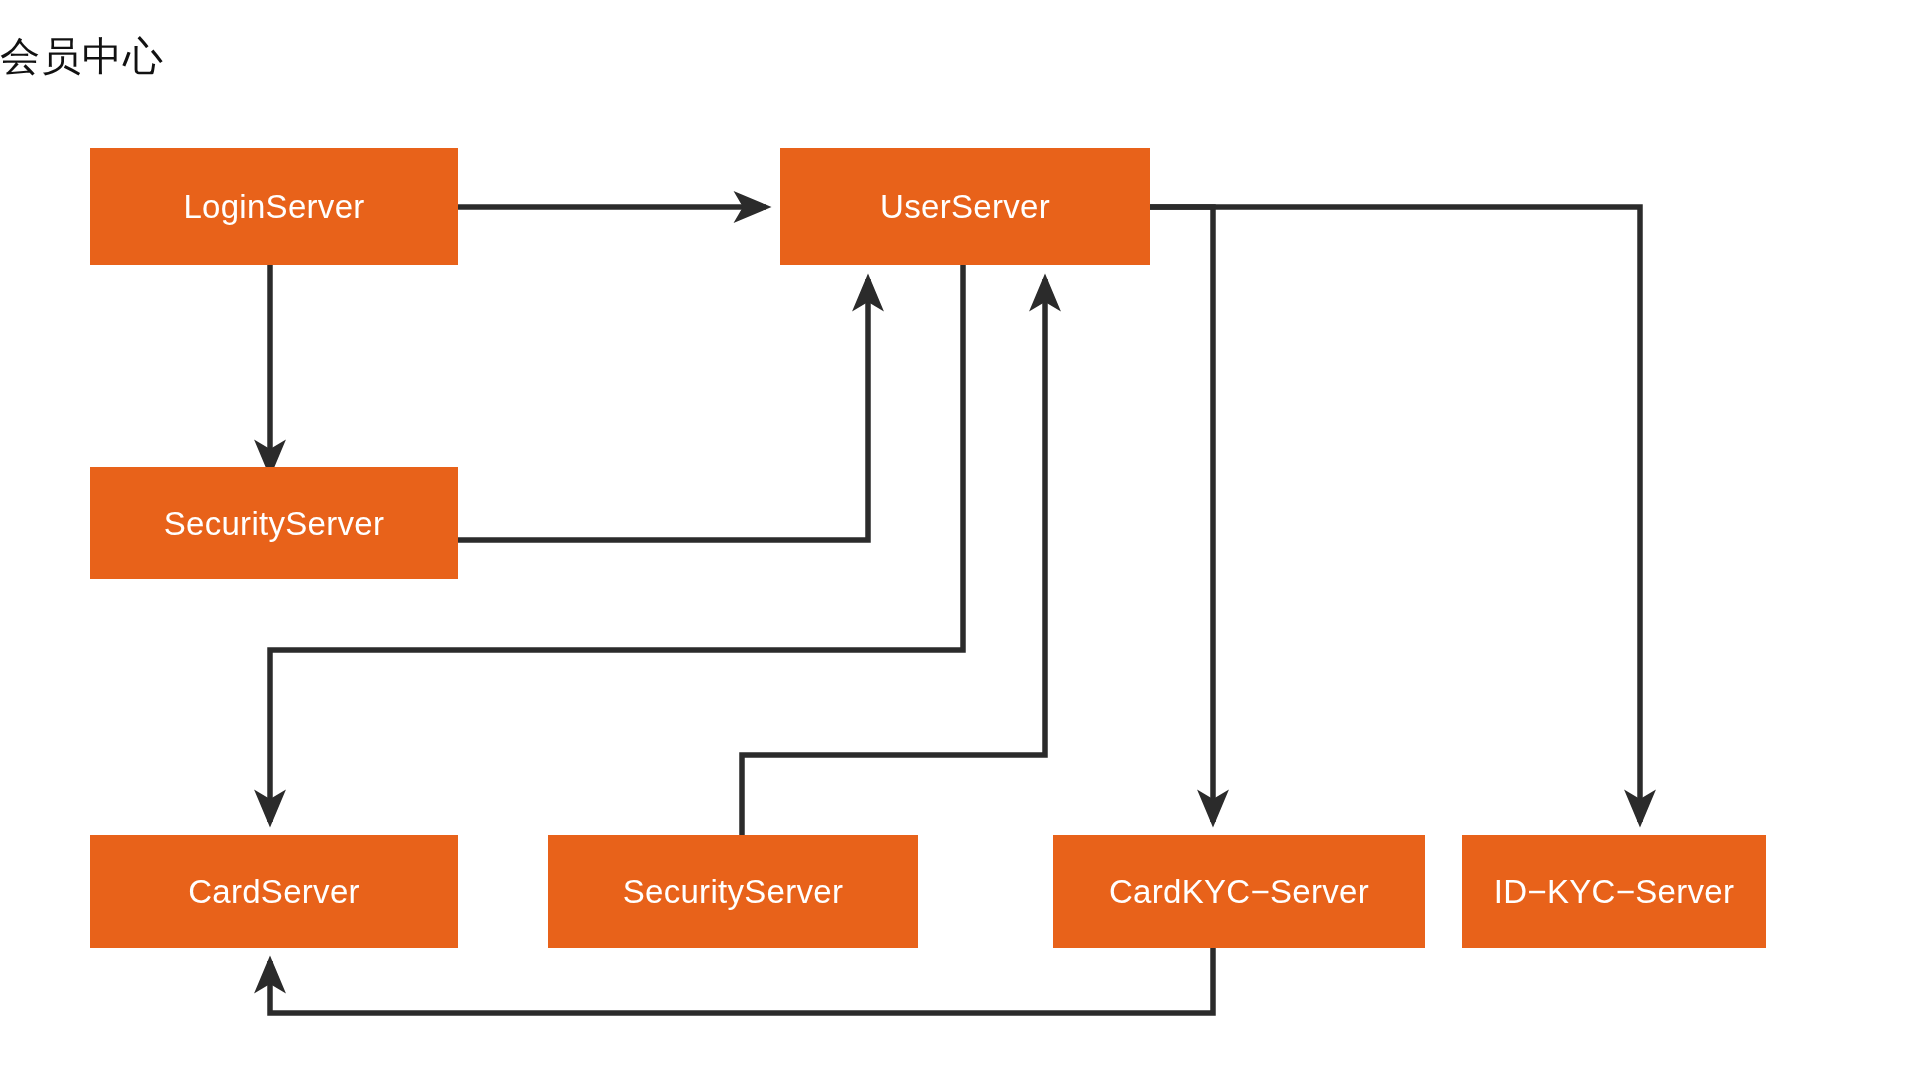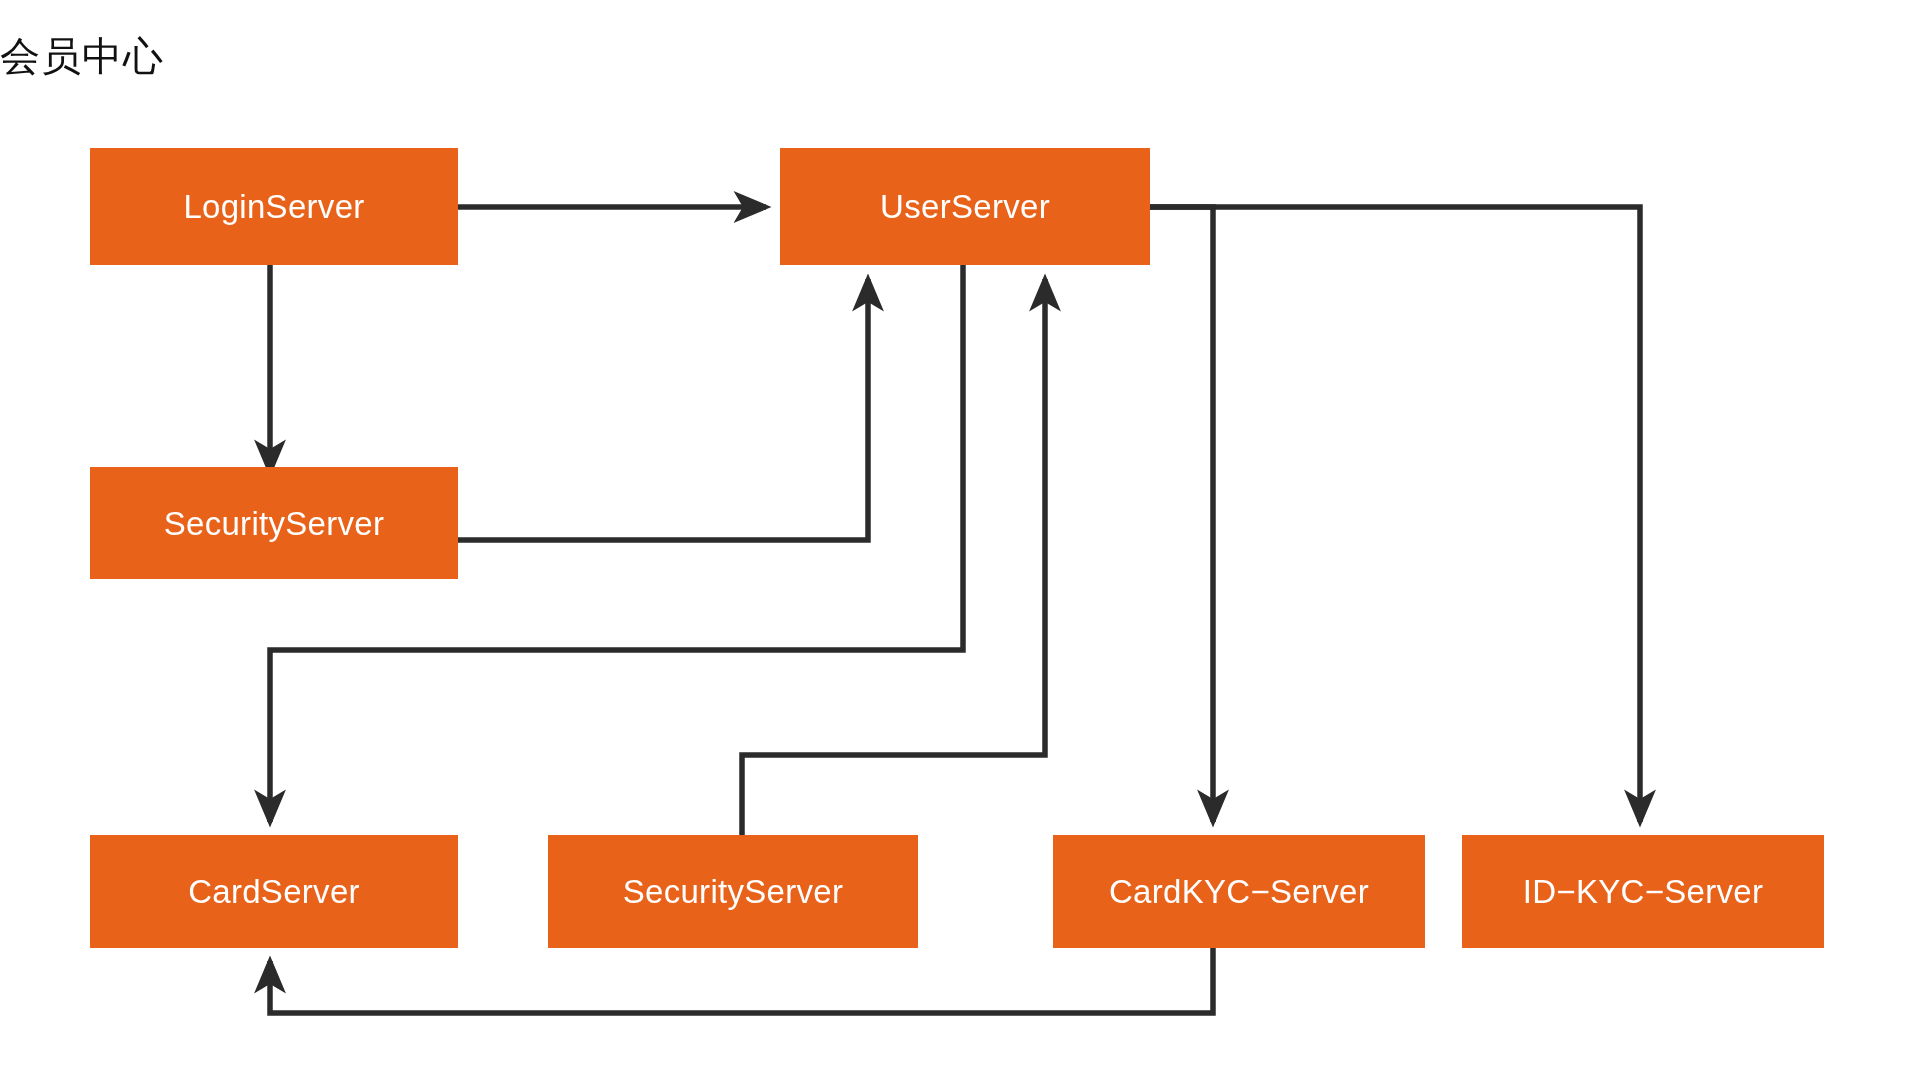--- a/index.html
+++ b/index.html
@@ -111,17 +111,17 @@
   </div>
 
   <div class="node" style="left:548px; top:835px; width:370px; height:113px;">
     <span class="node-label">SecurityServer</span>
   </div>
 
   <div class="node" style="left:1032px; top:835px; width:372px; height:113px;margin-left:21px;">
     <span class="node-label">CardKYC−Server</span>
   </div>
 
-  <div class="node" style="left:1462px; top:835px; width:362px; height:113px;">
+  <div class="node" style="left:1462px; top:835px; width:304px; height:113px;">
     <span class="node-label">ID−KYC−Server</span>
   </div>
 
 </div>
 
 </body></html>

